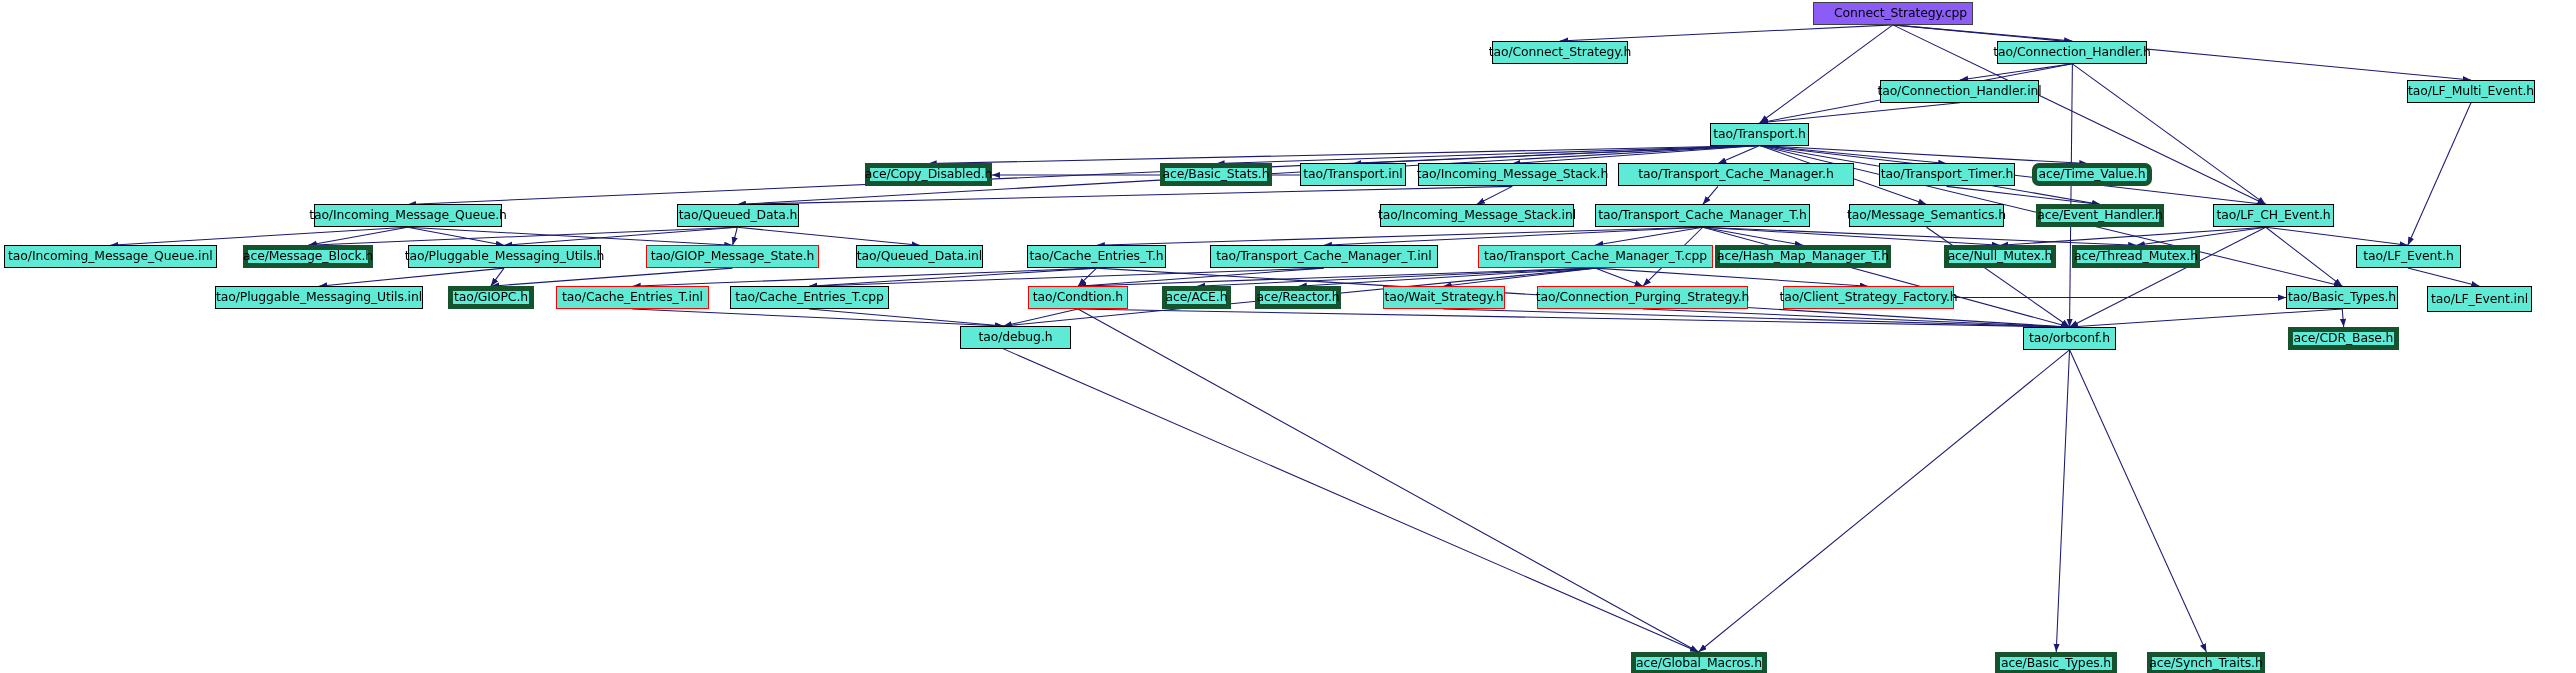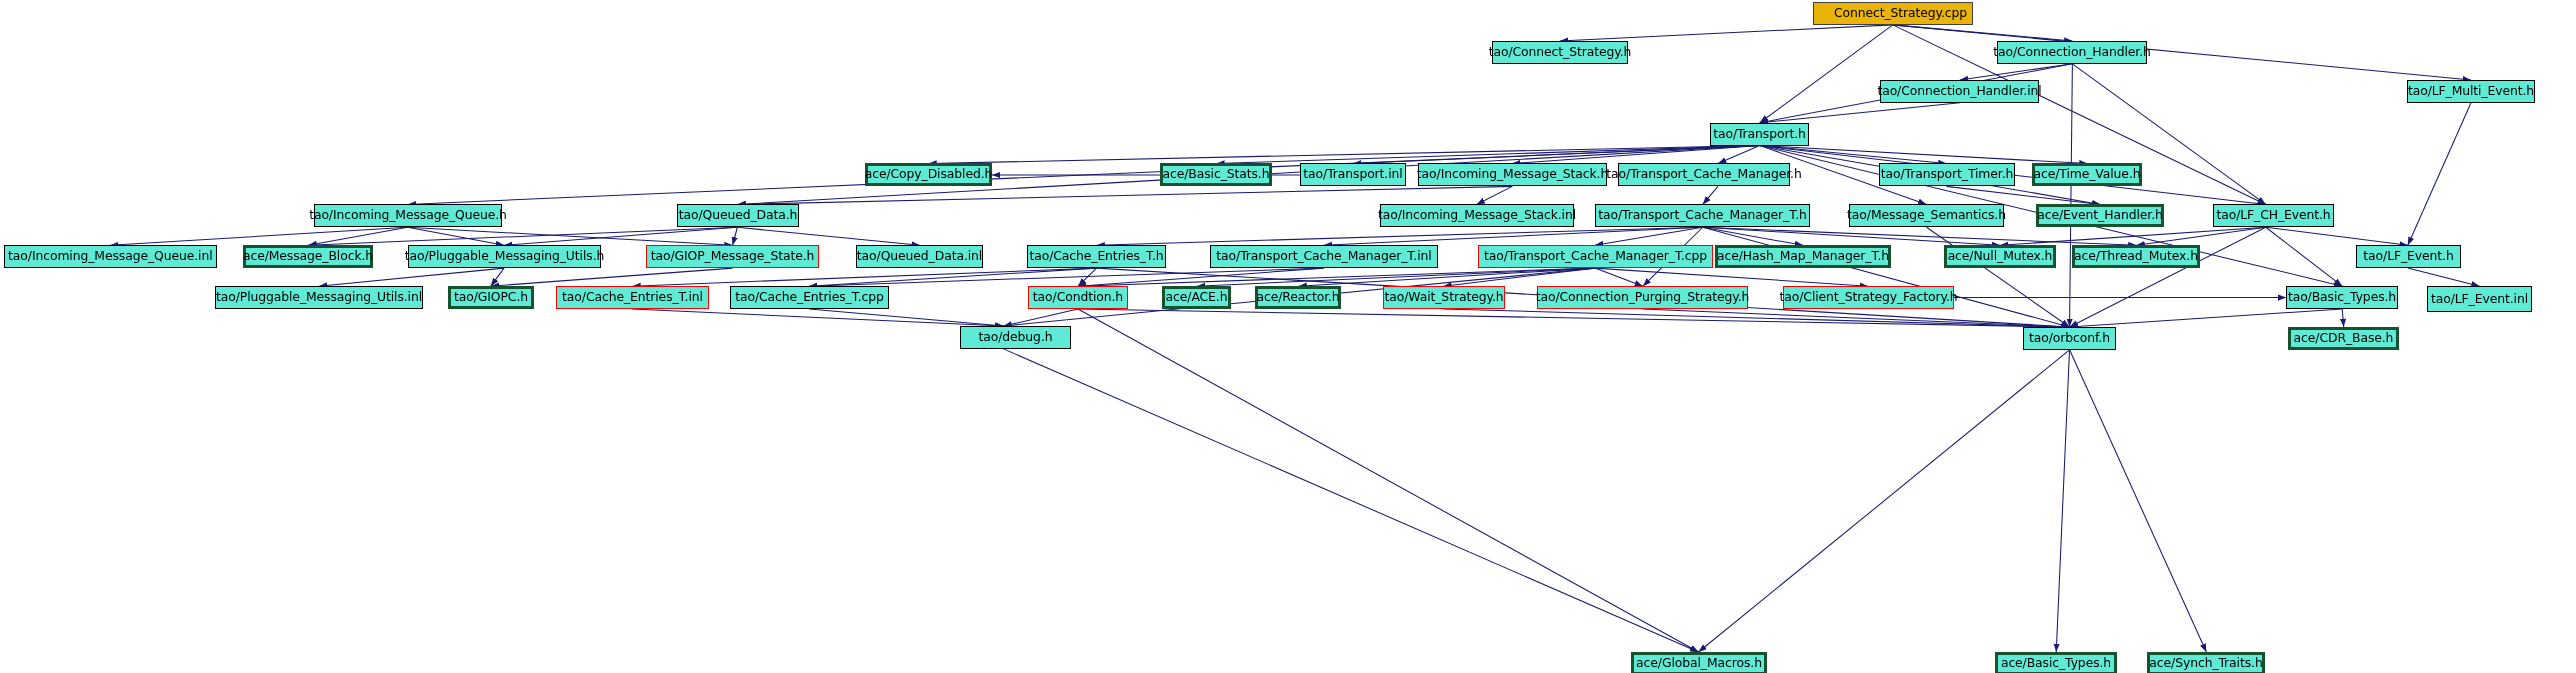--- a/index.html
+++ b/index.html
@@ -20,22 +20,22 @@
     box-sizing:border-box;
     display:flex;align-items:center;justify-content:center;
     background:#5eead4;
     border:1px solid #000000;
     color:#000000;
     font-size:12.4px;
     line-height:1;
     white-space:nowrap;
     letter-spacing:-0.1px;
   }
-  .node.root{ background:#eab308; border:1px solid #404040;padding-left:15px; }
-  .node.ext { border:3px solid #14532d; }
+  .node.root{ background:#8b5cf6; border:1px solid #404040;padding-left:15px; }
+  .node.ext { border:5px solid #14532d; }
   .node.red { border:1px solid #ff0000; }
 </style>
 </head>
 <body>
 
 <div id="canvas">
   <svg id="edges" viewBox="0 0 2711 709">
     <defs>
       <marker id="arrow" markerWidth="9" markerHeight="9" refX="8" refY="3" orient="auto" markerUnits="strokeWidth">
         <path d="M0,0 L0,6 L8,3 z" fill="#191970"></path>
@@ -130,23 +130,23 @@
       <div class="node root" style="left: 1813px; top: 1.9px; width: 160px; height: 23px;">Connect_Strategy.cpp</div>
       <div class="node" style="left: 1492px; top: 41px; width: 136px; height: 23px;">tao/Connect_Strategy.h</div>
       <div class="node" style="left: 1997px; top: 41px; width: 150px; height: 23px;">tao/Connection_Handler.h</div>
       <div class="node" style="left: 2407px; top: 80px; width: 128px; height: 23px;">tao/LF_Multi_Event.h</div>
       <div class="node" style="left: 1880px; top: 80px; width: 159px; height: 23px;">tao/Connection_Handler.inl</div>
       <div class="node" style="left: 1710px; top: 123px; width: 99px; height: 23px;">tao/Transport.h</div>
       <div class="node ext" style="left: 865px; top: 163px; width: 127px; height: 23px;">ace/Copy_Disabled.h</div>
       <div class="node ext" style="left: 1160px; top: 163px; width: 112px; height: 23px;">ace/Basic_Stats.h</div>
       <div class="node" style="left: 1300px; top: 163px; width: 106px; height: 23px;">tao/Transport.inl</div>
       <div class="node" style="left: 1418px; top: 163px; width: 189px; height: 23px;">tao/Incoming_Message_Stack.h</div>
-      <div class="node" style="left: 1618px; top: 163px; width: 172px; height: 23px;">tao/Transport_Cache_Manager.h</div>
+      <div class="node" style="left: 1618px; top: 163px; width: 236px; height: 23px;">tao/Transport_Cache_Manager.h</div>
       <div class="node" style="left: 1879px; top: 163px; width: 136px; height: 23px;">tao/Transport_Timer.h</div>
-      <div class="node ext" style="left: 2032px; top: 163px; width: 110px; height: 23px;">ace/Time_Value.h</div>
+      <div class="node ext" style="left: 2032px; top: 163px; width: 120px; height: 23px; border-radius: 7px;">ace/Time_Value.h</div>
       <div class="node" style="left: 314px; top: 204px; width: 188px; height: 23px;">tao/Incoming_Message_Queue.h</div>
       <div class="node" style="left: 677px; top: 204px; width: 122px; height: 23px;">tao/Queued_Data.h</div>
       <div class="node" style="left: 1380px; top: 204px; width: 194px; height: 23px;">tao/Incoming_Message_Stack.inl</div>
       <div class="node" style="left: 1595px; top: 204px; width: 215px; height: 23px;">tao/Transport_Cache_Manager_T.h</div>
       <div class="node" style="left: 1849px; top: 204px; width: 155px; height: 23px;">tao/Message_Semantics.h</div>
       <div class="node ext" style="left: 2036px; top: 204px; width: 128px; height: 23px;">ace/Event_Handler.h</div>
       <div class="node" style="left: 2205px; top: 204px; width: 121px; height: 23px; margin-left: 8px;">tao/LF_CH_Event.h</div>
       <div class="node" style="left: 3.8px; top: 245px; width: 213px; height: 23px; text-align: center;">tao/Incoming_Message_Queue.inl</div>
       <div class="node ext" style="left: 243px; top: 245px; width: 130px; height: 23px;">ace/Message_Block.h</div>
       <div class="node" style="left: 408px; top: 245px; width: 193px; height: 23px;">tao/Pluggable_Messaging_Utils.h</div>

